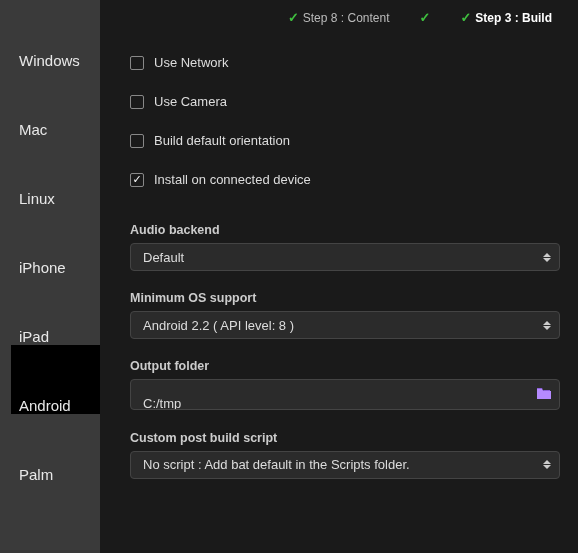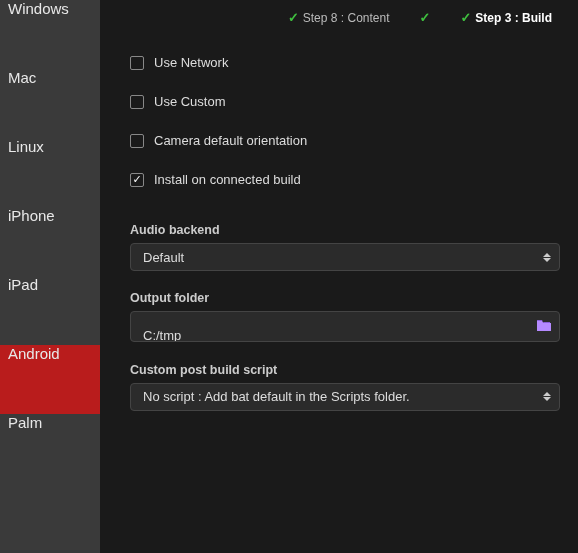--- a/index.html
+++ b/index.html
@@ -1,19 +1,19 @@
 <!DOCTYPE html>
 <html><head>
 <meta charset="utf-8">
 <style>
   * { box-sizing: border-box; margin: 0; padding: 0; font-family: "Segoe UI", Arial, sans-serif; }
   body { background: #1a1a1a; width: 578px; height: 553px; overflow: hidden; color: #ddd; font-size: 13px; display: flex; }
   .sidebar { width: 100px; background: #3a3a3a; display: flex; flex-direction: column; }
-  .sidebar-item { height: 69px; display: flex; align-items: flex-start; padding-left: 8px; font-size: 15px; color: #e8e8e8; cursor: pointer; }
-  .sidebar-item.active { background: #b91c1c; }
+  .sidebar-item { height: 69px; display: flex; align-items: flex-end; padding-left: 8px; font-size: 15px; color: #e8e8e8; cursor: pointer; margin-left: 11px; }
+  .sidebar-item.active { background: #000000; }
   .main { flex: 1; background: #1a1a1a; padding: 0 18px 0 30px; display: flex; flex-direction: column; }
   .steps { display: flex; justify-content: flex-end; gap: 30px; padding: 10px 8px 22px 0; font-size: 12px; }
   .step { display: flex; align-items: center; gap: 4px; color: #bbb; }
   .step.active { color: #fff; font-weight: bold; }
   .check { color: #3fbf3f; font-weight: bold; font-size: 13px; }
   .form { display: flex; flex-direction: column; gap: 0; }
   .checkbox-row { display: flex; align-items: center; gap: 10px; padding: 8px 0 16px 0; }
   .cbox { width: 14px; height: 14px; border: 1px solid #888; border-radius: 2px; display: flex; align-items: center; justify-content: center; font-size: 11px; color: #fff; cursor: pointer; }
   .cbox.checked::before { content: "✓"; }
   .field-group { margin-top: 20px; }
@@ -70,41 +70,50 @@
     </div>
   </div>
 
   <div class="form">
     <div class="checkbox-row">
       <span class="cbox"></span>
       <span>Use Network</span>
     </div>
     <div class="checkbox-row">
       <span class="cbox"></span>
-      <span>Use Custom</span>
+      <span>Use Camera</span>
     </div>
     <div class="checkbox-row">
       <span class="cbox"></span>
-      <span>Camera default orientation</span>
+      <span>Build default orientation</span>
     </div>
     <div class="checkbox-row">
       <span class="cbox checked"></span>
-      <span>Install on connected build</span>
+      <span>Install on connected device</span>
     </div>
 
     <div class="field-group">
       <span class="field-label">Audio backend</span>
       <div class="select-wrap">
         <div class="select">
             <span>Default</span>
           </div>
         <span class="spinner"></span>
       </div>
     </div>
 
+    <div class="field-group">
+      <span class="field-label">Minimum OS support</span>
+      <div class="select-wrap">
+        <div class="select">
+            <span>Android 2.2 ( API level: 8 )</span>
+          </div>
+        <span class="spinner"></span>
+      </div>
+    </div>
 
     <div class="field-group">
       <span class="field-label">Output folder</span>
       <div class="input-wrap">
         <input class="text-input" value="C:/tmp" style="">
         <span class="folder-icon">
           <svg width="16" height="13" viewBox="0 0 16 13">
               <path d="M1 2 L6 2 L7.5 4 L15 4 L15 12 L1 12 Z" fill="#b58aff"></path>
               <path d="M1 2 L6 2 L7.5 4 L14 4 L14 3 L7 3 L6 1 L1 1 Z" fill="#8a5fd8"></path>
             </svg>

